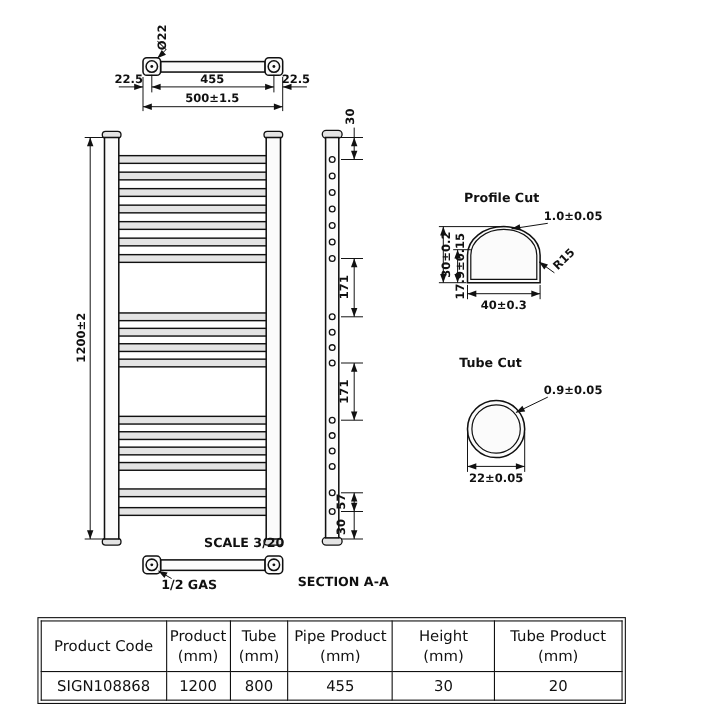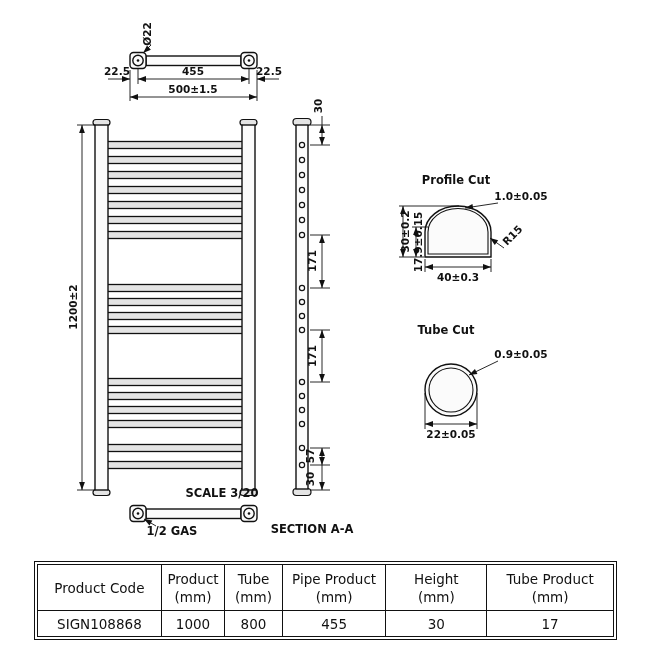--- a/index.html
+++ b/index.html
@@ -12,21 +12,21 @@
   svg text { fill:#111; font-family:"DejaVu Sans","Liberation Sans",sans-serif; }
   .t     { font-size:10.5px; font-weight:bold; }
   .title { font-size:11.5px; font-weight:bold; }
   .shape { fill:#fbfbfb; stroke:#111; stroke-width:1.4; }
   .inner { fill:none; stroke:#111; stroke-width:1.1; }
   .rung  { fill:#e4e4e4; stroke:#111; stroke-width:1.3; }
   .cap   { fill:#e4e4e4; stroke:#111; stroke-width:1.2; }
   .dot   { fill:#ffffff; stroke:#111; stroke-width:1.2; }
   .d     { stroke:#111; stroke-width:0.9; fill:none; }
   .spec-table-wrap {
-    position:absolute; left:34px; top:561px; width:583px;
+    position:absolute; left:34px; top:561px; width:535px;
     border:1.5px solid #111; padding:2px; background:#fff;
   }
   table { width:100%; border-collapse:collapse; table-layout:fixed; }
   th,td { border:1.2px solid #111; text-align:center; font-size:13.5px; color:#111; font-weight:normal; }
   th { height:46px; vertical-align:middle; padding:1px 2px; line-height:18px; }
   td { height:26px; vertical-align:middle; }
 </style>
 </head>
 <body>
 
@@ -264,21 +264,21 @@
         </th>
         <th>
           <div>Tube Product</div>
             <div>(mm)</div>
         </th>
       </tr>
     </thead>
     <tbody>
       <tr>
         <td>SIGN108868</td>
-        <td>1000</td>
+        <td>1200</td>
         <td>800</td>
         <td>455</td>
         <td>30</td>
-        <td>17</td>
+        <td>20</td>
       </tr>
     </tbody>
   </table>
 </div>
 
 </body></html>

